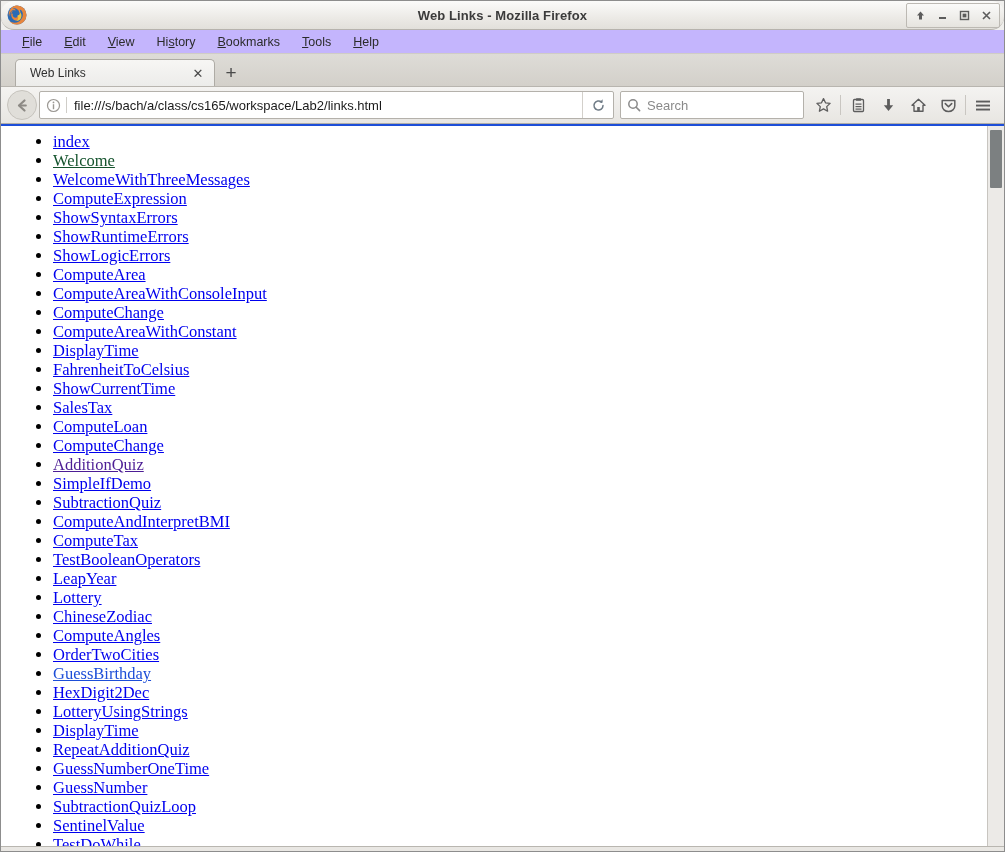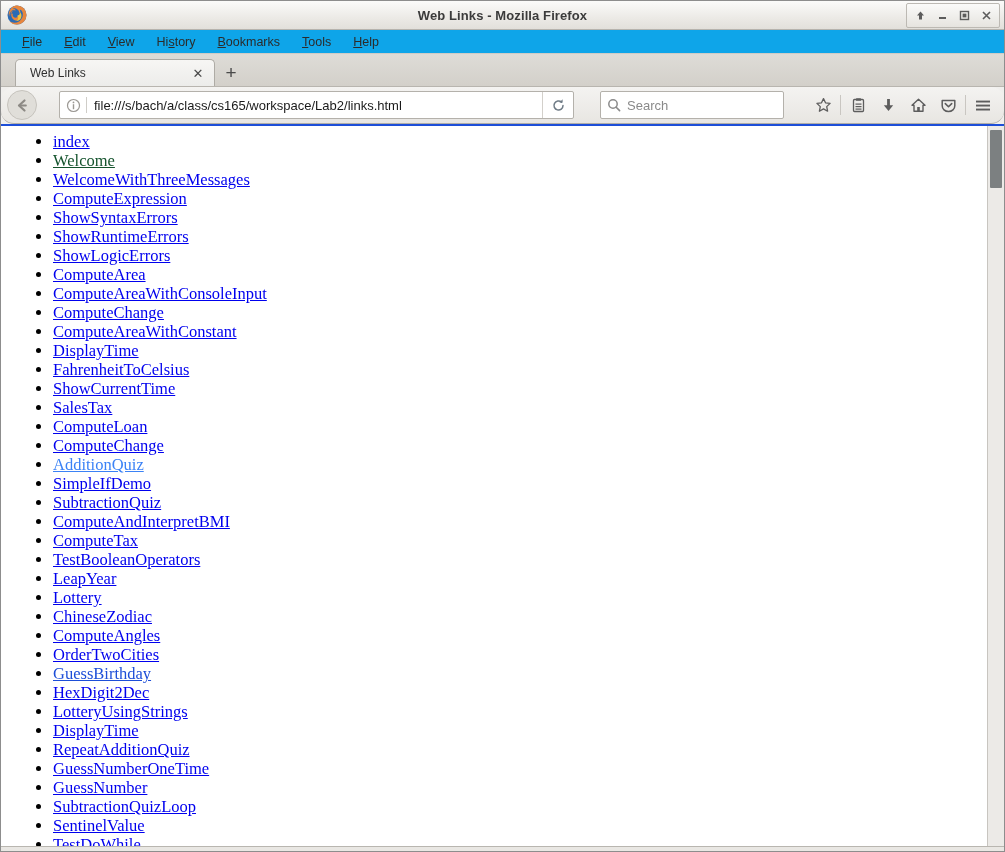--- a/index.html
+++ b/index.html
@@ -23,20 +23,21 @@
 
   
   .titlebar {
     position: relative;
     height: 28px;
     flex: 0 0 28px;
     background: linear-gradient(to bottom, #fbfbfa 0%, #eceae6 60%, #e2e0db 100%);
     border-bottom: 1px solid #b6b3ad;
     display: flex;
     align-items: center;
+    border-radius: 13px;
   }
   .ff-logo {
     width: 22px; height: 22px;
     margin-left: 5px;
     flex: 0 0 22px;
     position: relative;
   }
   .title-text {
     position: absolute;
     left: 0; right: 0;
@@ -64,21 +65,21 @@
     display: flex; align-items: center; justify-content: center;
     color: #5c5c5c;
     font-size: 12px;
   }
   .wc svg { display:block; }
 
   
   .menubar {
     height: 23px;
     flex: 0 0 23px;
-    background: #0ea5e9;
+    background: #c4b5fd;
     border-bottom: 1px solid #cfccc6;
     display: flex;
     align-items: center;
     padding-left: 10px;
   }
   .menuitem {
     font-size: 12.5px;
     color: #2b2b2b;
     padding: 2px 11px;
     cursor: default;
@@ -131,22 +132,21 @@
 
   
   .navbar {
     height: 36px;
     flex: 0 0 36px;
     background: linear-gradient(to bottom,#f4f3f1,#e8e6e2);
     border-bottom: 1px solid #b0ada7;
     display: flex;
     align-items: center;
     padding: 0 6px;
-    gap: 20px;
-    border-radius: 13px;
+    gap: 0;
   }
   .backbtn {
     width: 28px; height: 28px;
     border-radius: 50%;
     background: #e0ded9;
     border: 1px solid #c6c3bd;
     display: flex; align-items: center; justify-content: center;
     flex: 0 0 28px;
   }
   .urlbar {
@@ -428,21 +428,21 @@
           <li><a href="#" style="color: rgb(0, 0, 238);">ComputeArea</a></li>
           <li><a href="#" style="color: rgb(0, 0, 238);">ComputeAreaWithConsoleInput</a></li>
           <li><a href="#" style="color: rgb(0, 0, 238);">ComputeChange</a></li>
           <li><a href="#" style="color: rgb(0, 0, 238);">ComputeAreaWithConstant</a></li>
           <li><a href="#" style="color: rgb(0, 0, 238);">DisplayTime</a></li>
           <li><a href="#" style="color: rgb(0, 0, 238);">FahrenheitToCelsius</a></li>
           <li><a href="#" style="color: rgb(0, 0, 238);">ShowCurrentTime</a></li>
           <li><a href="#" style="color: rgb(0, 0, 238);">SalesTax</a></li>
           <li><a href="#" style="color: rgb(0, 0, 238);">ComputeLoan</a></li>
           <li><a href="#" style="color: rgb(0, 0, 238);">ComputeChange</a></li>
-          <li><a href="#" style="color: #3b82f6;">AdditionQuiz</a></li>
+          <li><a href="#" style="color: #4c1d95;">AdditionQuiz</a></li>
           <li><a href="#" style="color: rgb(0, 0, 238);">SimpleIfDemo</a></li>
           <li><a href="#" style="color: rgb(0, 0, 238);">SubtractionQuiz</a></li>
           <li><a href="#" style="color: rgb(0, 0, 238);">ComputeAndInterpretBMI</a></li>
           <li><a href="#" style="color: rgb(0, 0, 238);">ComputeTax</a></li>
           <li><a href="#" style="color: rgb(0, 0, 238);">TestBooleanOperators</a></li>
           <li><a href="#" style="color: rgb(0, 0, 238);">LeapYear</a></li>
           <li><a href="#" style="color: rgb(0, 0, 238);">Lottery</a></li>
           <li><a href="#" style="color: rgb(0, 0, 238);">ChineseZodiac</a></li>
           <li><a href="#" style="color: rgb(0, 0, 238);">ComputeAngles</a></li>
           <li><a href="#" style="color: rgb(0, 0, 238);">OrderTwoCities</a></li>

